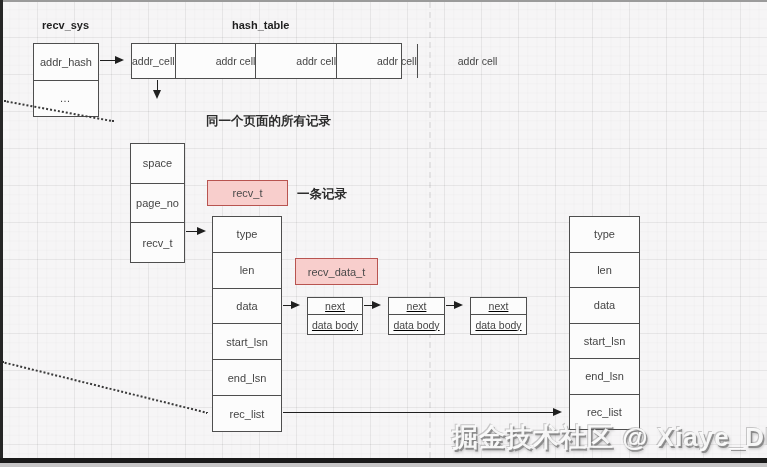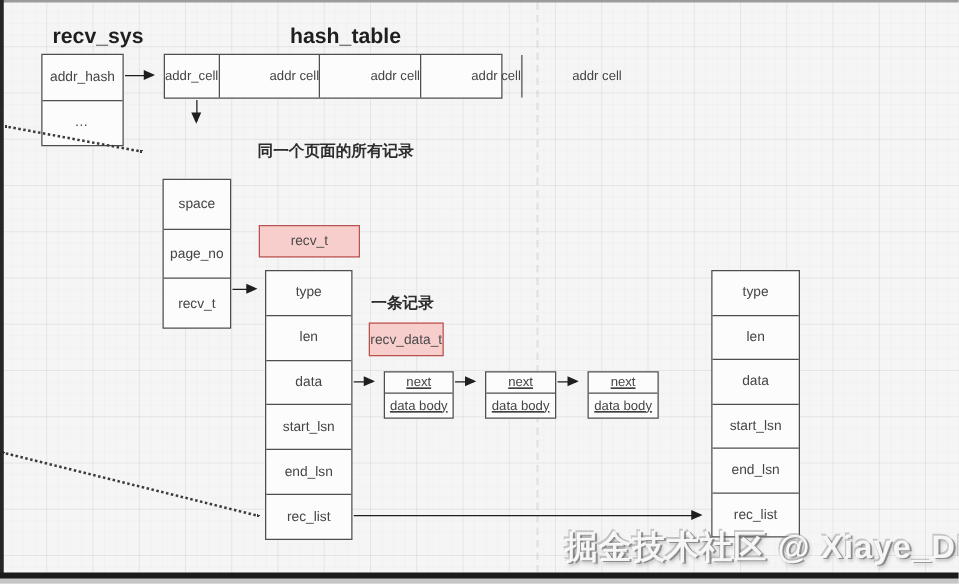--- a/index.html
+++ b/index.html
@@ -17,21 +17,21 @@
       linear-gradient(to right, rgba(0,0,0,0.015) 1px, transparent 1px),
       linear-gradient(to bottom, rgba(0,0,0,0.015) 1px, transparent 1px);
     background-size:37px 37px,37px 37px,9.25px 9.25px,9.25px 9.25px;
   }
   .frame-top{position:absolute;left:0;top:0;width:767px;height:2px;background:#9b9b9b;}
   .frame-left{position:absolute;left:0;top:0;width:3px;height:459px;background:#262626;}
   .frame-bottom{position:absolute;left:0;top:458px;width:767px;height:5px;background:var(--frame-dark);}
   .frame-strip{position:absolute;left:0;top:463px;width:767px;height:4px;background:#c6c5c6;}
   .page-divider{position:absolute;left:429px;top:2px;height:456px;width:0;border-left:2px dashed rgba(0,0,0,0.07);}
 
-  .hdr{position:absolute;font-size:17px;font-weight:700;color:#1f1f1f;white-space:nowrap;}
+  .hdr{position:absolute;font-size:11px;font-weight:700;color:#1f1f1f;white-space:nowrap;}
 
   .box{position:absolute;background:var(--box-fill);border:1.6px solid var(--box-border);box-sizing:border-box;}
   .vbox{display:flex;flex-direction:column;}
   .vbox .cell{flex:1;display:flex;align-items:center;justify-content:center;
     border-top:1.6px solid var(--box-border);font-size:11px;color:#454545;white-space:nowrap;}
   .vbox .cell:first-child{border-top:none;}
   .dim{color:#bdbdbd;font-size:9px;letter-spacing:2px;}
 
   .hash-row{display:flex;}
   .hash-row .hcell{flex:1;display:flex;align-items:center;justify-content:center;
@@ -92,34 +92,34 @@
 
   <div class="anno" style="left:206px;top:113px;">同一个页面的所有记录</div>
 
   <div class="box vbox" style="left:130px;top:143px;width:55px;height:120px;">
     <div class="cell">space</div>
     <div class="cell">page_no</div>
     <div class="cell">recv_t</div>
   </div>
 
   <div class="ptag" style="left:207px;top:180px;width:81px;height:26px;">recv_t</div>
-  <div class="anno" style="left:297px;top:186px;margin-top:48px;">一条记录</div>
+  <div class="anno" style="left:297px;top:186px;">一条记录</div>
 
   <div class="arr-h" style="left:186px;top:231px;width:18px;"></div>
 
   <div class="box vbox" style="left:212px;top:216px;width:70px;height:216px;">
     <div class="cell">type</div>
     <div class="cell">len</div>
     <div class="cell">data</div>
     <div class="cell">start_lsn</div>
     <div class="cell">end_lsn</div>
     <div class="cell">rec_list</div>
   </div>
 
-  <div class="ptag" style="left:295px;top:258px;width:60px;height:27px;">recv_data_t</div>
+  <div class="ptag" style="left:295px;top:258px;width:83px;height:27px;">recv_data_t</div>
 
   <div class="arr-h" style="left:283px;top:305px;width:15px;"></div>
   <div class="box node" style="left:307px;top:297px;width:56px;height:38px;">
     <div class="ncell">next</div>
     <div class="bcell">data body</div>
   </div>
   <div class="arr-h" style="left:364px;top:305px;width:15px;"></div>
   <div class="box node" style="left:388px;top:297px;width:57px;height:38px;">
     <div class="ncell">next</div>
     <div class="bcell">data body</div>

